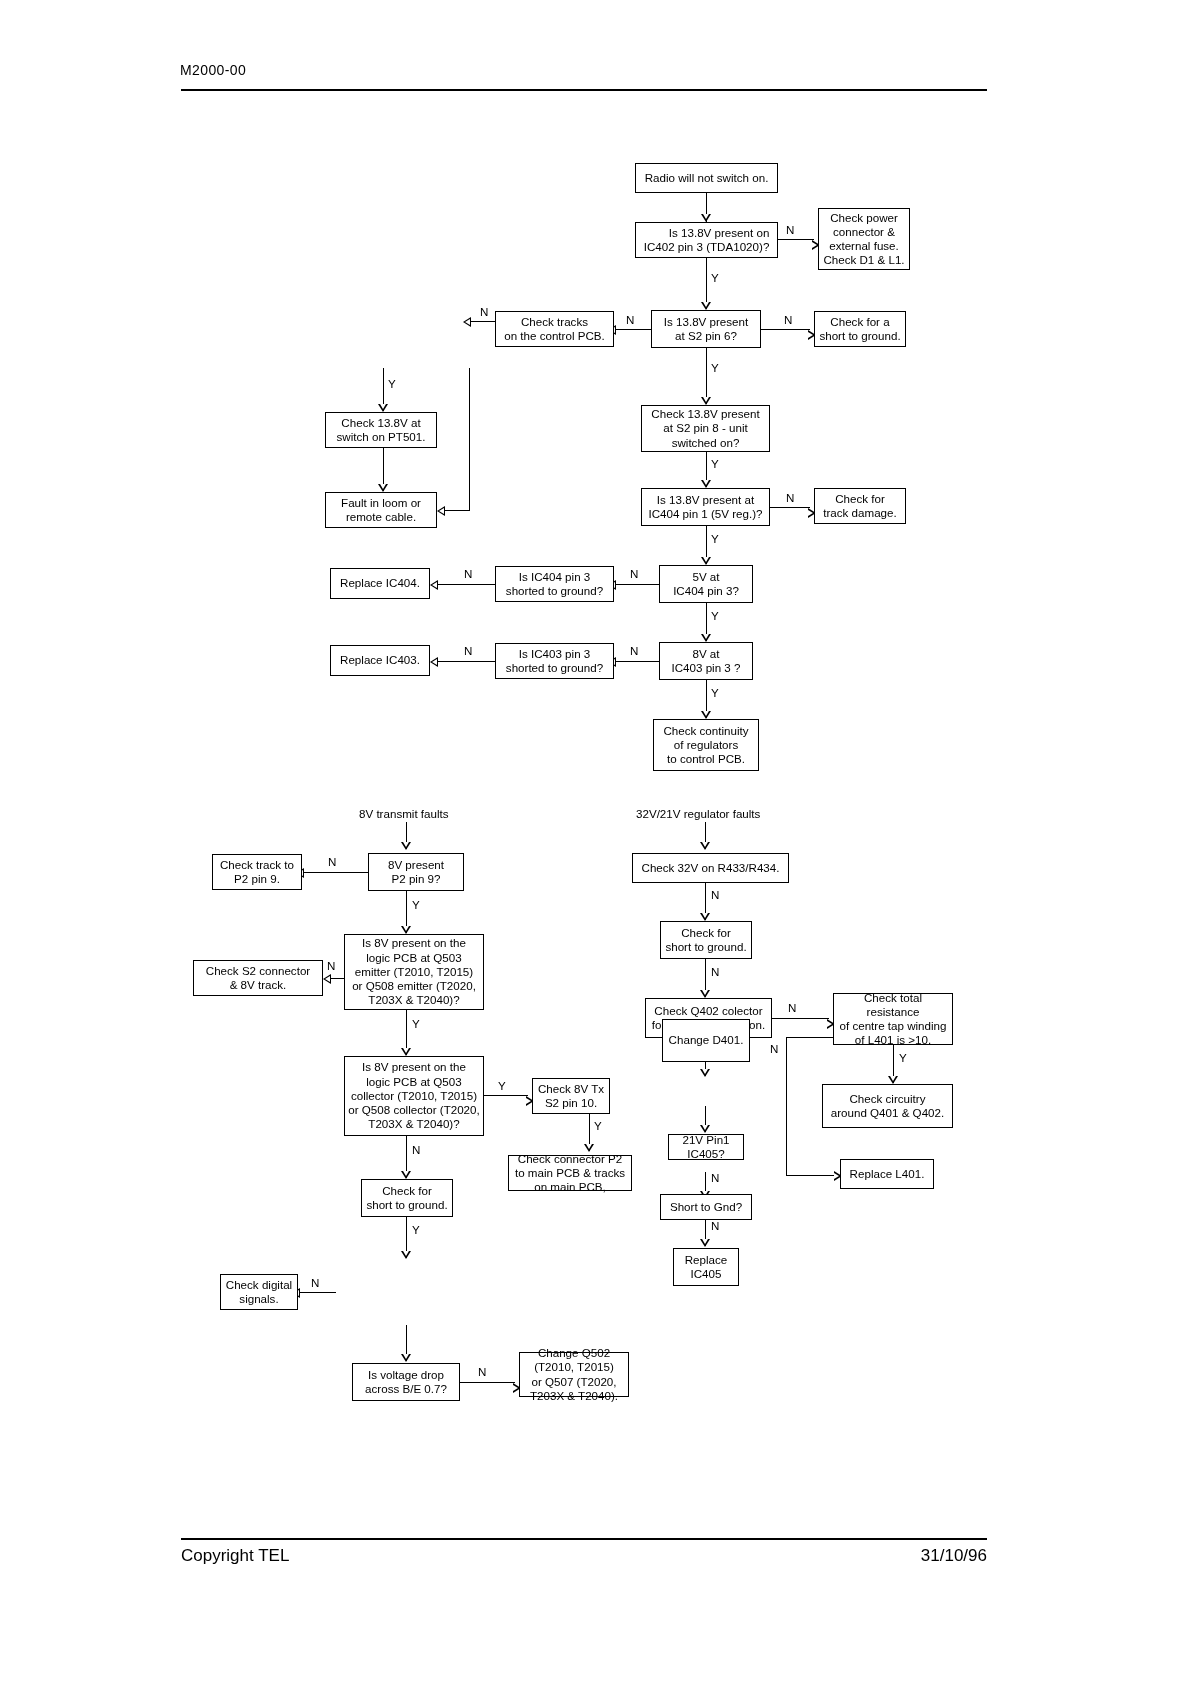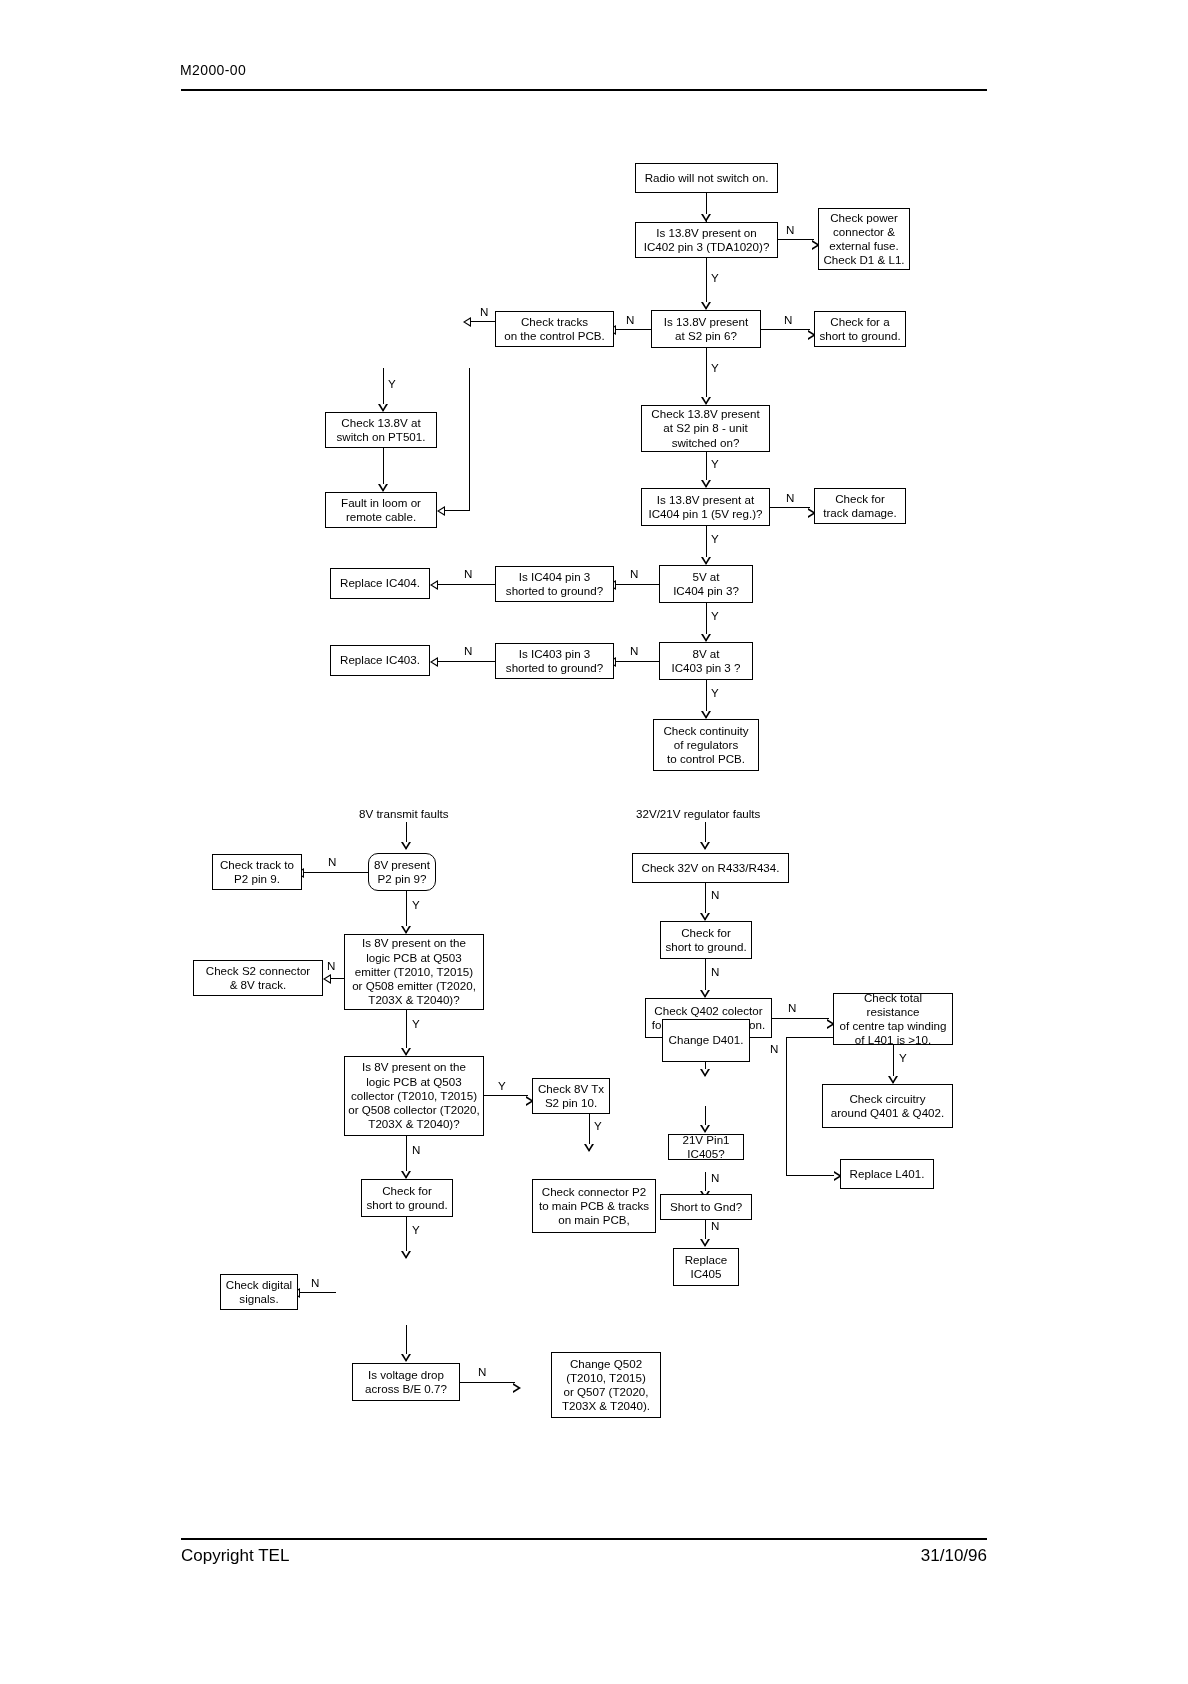--- a/index.html
+++ b/index.html
@@ -150,21 +150,21 @@
 
 <div class="page">
 
   <div class="hdr-title">M2000-00</div>
   <div class="hdr-rule"></div>
 
   <div class="box" style="left:635px; top:163px; width:143px; height:30px;">Radio will not switch on.</div>
   <div class="vline" style="left:706px; top:193px; height:29px;"></div>
   <div class="ar ar-d" style="left:701px; top:214px;"></div>
 
-  <div class="box" style="left:635px; top:222px; width:143px; height:36px;">Is 13.8V present on
+  <div class="box" style="left:635px; top:222px; width:143px; height:36px;text-align:right;">Is 13.8V present on
 IC402 pin 3 (TDA1020)?</div>
 
   <div class="hline" style="left:778px; top:239px; width:36px;"></div>
   <div class="ar ar-r" style="left:812px; top:240px;"></div>
   <div class="lbl" style="left:786px; top:224px;">N</div>
   <div class="box" style="left:818px; top:208px; width:92px; height:62px;">Check power
 connector &amp;
 external fuse.
 Check D1 &amp; L1.</div>
 
@@ -264,21 +264,21 @@
   <div class="ar ar-d" style="left:701px; top:711px;"></div>
   <div class="lbl" style="left:711px; top:687px;">Y</div>
   <div class="box" style="left:653px; top:719px; width:106px; height:52px;">Check continuity
 of regulators
 to control PCB.</div>
 
   <div class="caption" style="left:359px; top:807px;">8V transmit faults</div>
   <div class="vline" style="left:406px; top:822px; height:27px;"></div>
   <div class="ar ar-d" style="left:401px; top:842px;"></div>
 
-  <div class="box" style="left:368px; top:853px; width:68px; height:38px;border-radius:10px;">8V present
+  <div class="box" style="left:368px; top:853px; width:96px; height:38px;">8V present
 P2 pin 9?</div>
 
   <div class="hline" style="left:302px; top:872px; width:66px;"></div>
   <div class="ar ar-l" style="left:296px; top:868px;"></div>
   <div class="lbl" style="left:328px; top:856px;">N</div>
   <div class="box" style="left:212px; top:854px; width:90px; height:36px;">Check track to
 P2 pin 9.</div>
 
   <div class="vline" style="left:406px; top:891px; height:42px;"></div>
   <div class="ar ar-d" style="left:401px; top:926px;"></div>
@@ -306,21 +306,21 @@
 
   <div class="hline" style="left:484px; top:1095px; width:44px;"></div>
   <div class="ar ar-r" style="left:526px; top:1096px;"></div>
   <div class="lbl" style="left:498px; top:1080px;">Y</div>
   <div class="box" style="left:532px; top:1078px; width:78px; height:36px;">Check 8V Tx
 S2 pin 10.</div>
 
   <div class="vline" style="left:589px; top:1114px; height:37px;"></div>
   <div class="ar ar-d" style="left:584px; top:1144px;"></div>
   <div class="lbl" style="left:594px; top:1120px;">Y</div>
-  <div class="box" style="left:532px; top:1155px; width:124px; height:54px;margin-top:24px;">Check connector P2
+  <div class="box" style="left:508px; top:1155px; width:124px; height:36px;">Check connector P2
 to main PCB &amp; tracks
 on main PCB,</div>
 
   <div class="vline" style="left:406px; top:1136px; height:42px;"></div>
   <div class="ar ar-d" style="left:401px; top:1171px;"></div>
   <div class="lbl" style="left:412px; top:1144px;">N</div>
   <div class="box" style="left:361px; top:1179px; width:92px; height:38px;">Check for
 short to ground.</div>
 
   <div class="vline" style="left:406px; top:1217px; height:41px;"></div>
@@ -334,21 +334,21 @@
 signals.</div>
 
   <div class="vline" style="left:406px; top:1325px; height:36px;"></div>
   <div class="ar ar-d" style="left:401px; top:1354px;"></div>
   <div class="box" style="left:352px; top:1363px; width:108px; height:38px;">Is voltage drop
 across B/E 0.7?</div>
 
   <div class="hline" style="left:460px; top:1382px; width:55px;"></div>
   <div class="ar ar-r" style="left:513px; top:1383px;"></div>
   <div class="lbl" style="left:478px; top:1366px;">N</div>
-  <div class="box" style="left:519px; top:1352px; width:110px; height:66px;margin-left:32px;">Change Q502
+  <div class="box" style="left:519px; top:1352px; width:110px; height:45px;">Change Q502
 (T2010, T2015)
 or Q507 (T2020,
 T203X &amp; T2040).</div>
 
   <div class="caption" style="left:636px; top:807px;">32V/21V regulator faults</div>
   <div class="vline" style="left:705px; top:822px; height:27px;"></div>
   <div class="ar ar-d" style="left:700px; top:842px;"></div>
 
   <div class="box" style="left:632px; top:853px; width:157px; height:30px;">Check 32V on R433/R434.</div>
 

